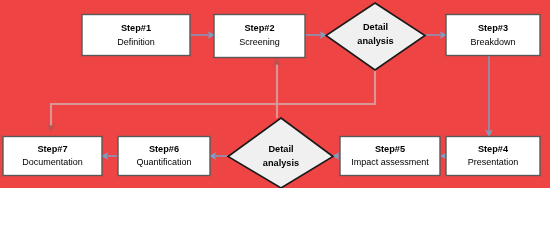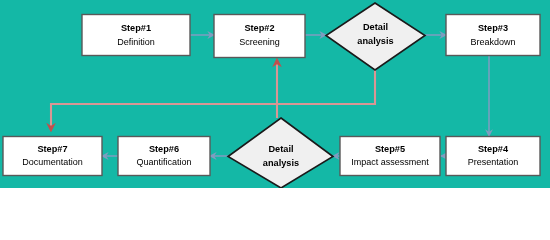--- a/index.html
+++ b/index.html
@@ -10,21 +10,21 @@
   body {
     width: 550px;
     height: 188px;
     font-family: "Liberation Sans", sans-serif;
     overflow: hidden;
   }
   #diagram-root {
     position: relative;
     width: 550px;
     height: 188px;
-    background: #14b8a6;
+    background: #ef4444;
   }
   svg#flow {
     position: absolute;
     top: 0;
     left: 0;
     width: 550px;
     height: 188px;
   }
   .node-box {
     fill: #ffffff;

